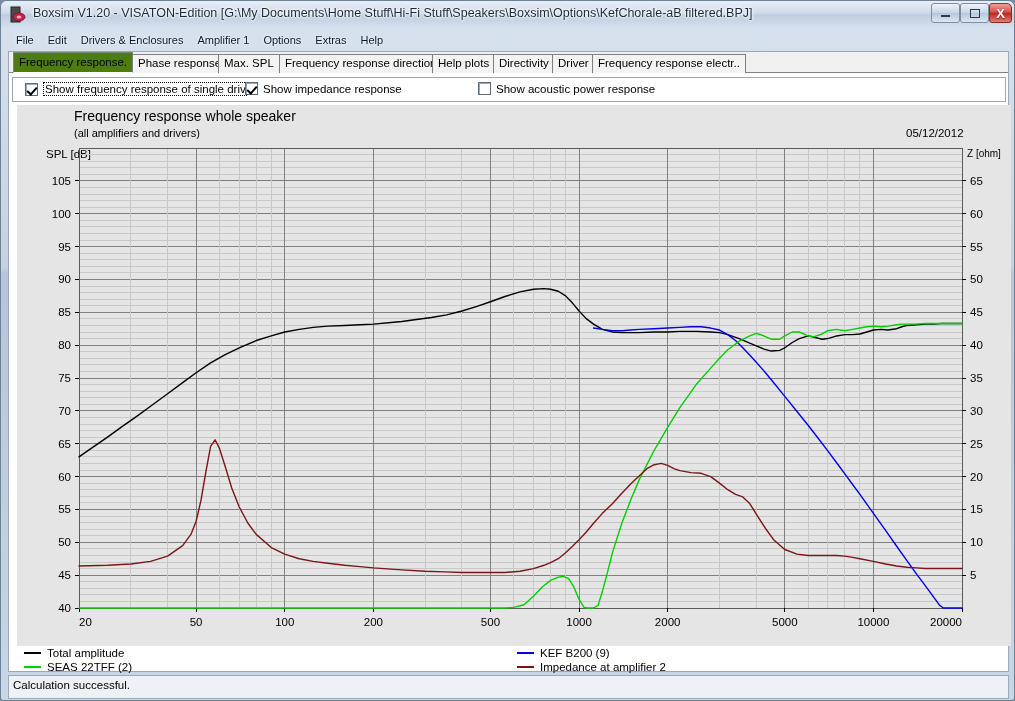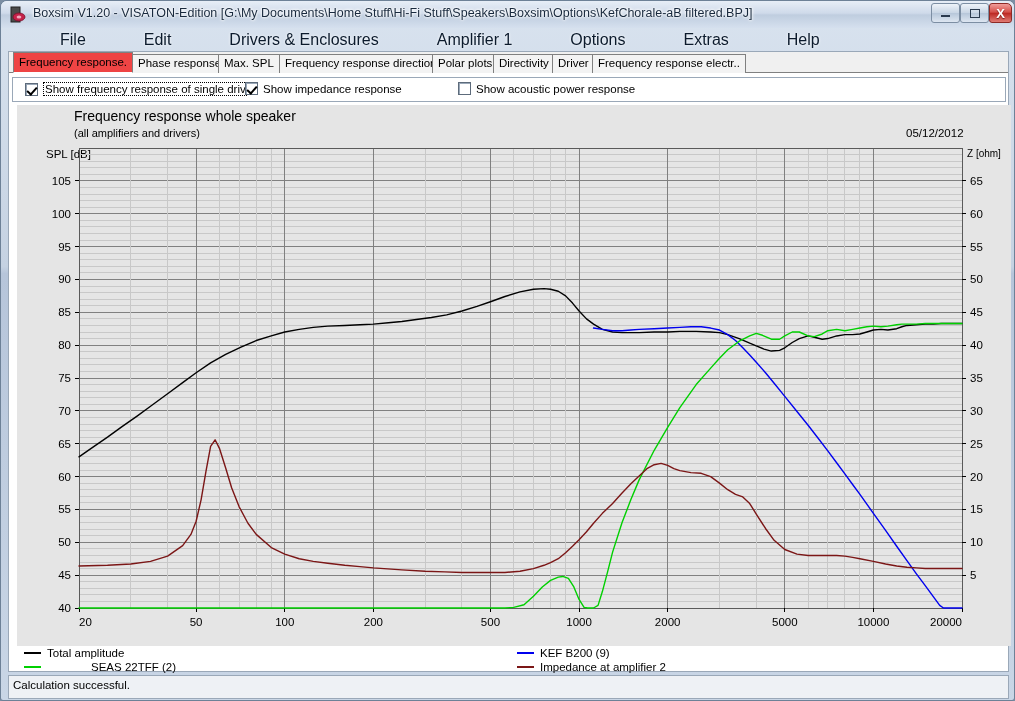--- a/index.html
+++ b/index.html
@@ -43,44 +43,43 @@
   .glyph-min{width:9px;height:2px;background:#2a3a4e;margin-top:6px;}
   .glyph-max{width:10px;height:9px;border:1.5px solid #2a3a4e;box-sizing:border-box;}
   .glyph-close{color:#fff;font-size:13px;font-weight:bold;font-family:"Liberation Sans",sans-serif;line-height:1;text-shadow:0 1px 1px #751c18;}
 
   
   #menubar{
     position:absolute;left:8px;top:29px;width:999px;height:20px;
     display:flex;align-items:center;
   }
   .menu-item{
-    font-size:16px;color:#0b1a2c;padding:2px 7px;white-space:nowrap;
+    font-size:11px;color:#0b1a2c;padding:2px 7px;white-space:nowrap;
     text-shadow:0 0 3px #fff;
-    margin-left:44px;
   }
 
   
   #client{
     position:absolute;left:7px;top:50px;width:1001px;height:621px;
     background:#ffffff;border:1px solid #9aa8b8;box-sizing:border-box;
   }
 
   
   #tabstrip{
     position:absolute;left:0;top:0;width:100%;height:21px;
     background:#f0f0f0;border-bottom:1px solid #808080;box-sizing:border-box;
   }
   .tab{
     position:absolute;top:2px;height:19px;
     background:#f3f3f3;border:1px solid #808080;border-bottom:none;
     box-sizing:border-box;font-size:11.5px;color:#000;
     padding:2px 5px 0 5px;white-space:nowrap;
   }
   .tab.active{
-    top:0;height:21px;background:#ef4444;border-bottom:1px solid #fff;
+    top:0;height:21px;background:#4d7c0f;border-bottom:1px solid #fff;
     padding-top:3px;z-index:3;
   }
 
   
   #optionbar{
     position:absolute;left:3px;top:25px;width:994px;height:25px;
     border:1px solid #9aa8b8;box-sizing:border-box;background:#fff;
   }
   .chk-wrap{position:absolute;top:4px;display:flex;align-items:center;}
   .chk{
@@ -153,36 +152,36 @@
     <div class="menu-item">Help</div>
   </div>
 
   <div id="client">
 
     <div id="tabstrip">
       <div class="tab active" style="left:4px;">Frequency response.</div>
       <div class="tab" style="left:123px;">Phase response</div>
       <div class="tab" style="left:209px;">Max. SPL</div>
       <div class="tab" style="left:270px;">Frequency response directions</div>
-      <div class="tab" style="left:423px;">Polar plots</div>
+      <div class="tab" style="left:423px;">Help plots</div>
       <div class="tab" style="left:484px;">Directivity</div>
       <div class="tab" style="left:543px;">Driver</div>
       <div class="tab" style="left:583px;">Frequency response electr..</div>
     </div>
 
     <div id="optionbar">
       <div class="chk-wrap" style="left:12px;">
         <span class="chk checked"></span>
         <span class="chk-label focusbox" style="max-width:200px;">Show frequency response of single drive</span>
       </div>
       <div class="chk-wrap" style="left:232px;">
         <span class="chk checked"></span>
         <span class="chk-label">Show impedance response</span>
       </div>
-      <div class="chk-wrap" style="left:445px;">
+      <div class="chk-wrap" style="left:465px;">
         <span class="chk"></span>
         <span class="chk-label">Show acoustic power response</span>
       </div>
     </div>
 
     <div id="plotbox">
       <div id="chart-title">Frequency response whole speaker</div>
       <div id="chart-subtitle">(all amplifiers and drivers)</div>
       <div id="chart-date">05/12/2012</div>
       <div id="ylabel-left">SPL [dB]</div>
@@ -375,21 +374,21 @@
             <text x="945" y="521" text-anchor="end" font-family="&quot;Liberation Sans&quot;, sans-serif" font-size="11.5" fill="#000">20000</text>
           </g>
         </svg>
     </div>
 
     <div id="legend">
       <div class="lg" style="left:12px;top:1px;">
         <span class="swatch" style="border-color:#000000;"></span>
         <span>Total amplitude</span>
       </div>
-      <div class="lg" style="left:12px;top:15px;gap:44px;">
+      <div class="lg" style="left:12px;top:15px;">
         <span class="swatch" style="border-color:#00d000;"></span>
         <span>SEAS 22TFF (2)</span>
       </div>
       <div class="lg" style="left:505px;top:1px;">
         <span class="swatch" style="border-color:#0000ee;"></span>
         <span>KEF B200 (9)</span>
       </div>
       <div class="lg" style="left:505px;top:15px;">
         <span class="swatch" style="border-color:#7b1616;"></span>
         <span>Impedance at amplifier 2</span>

